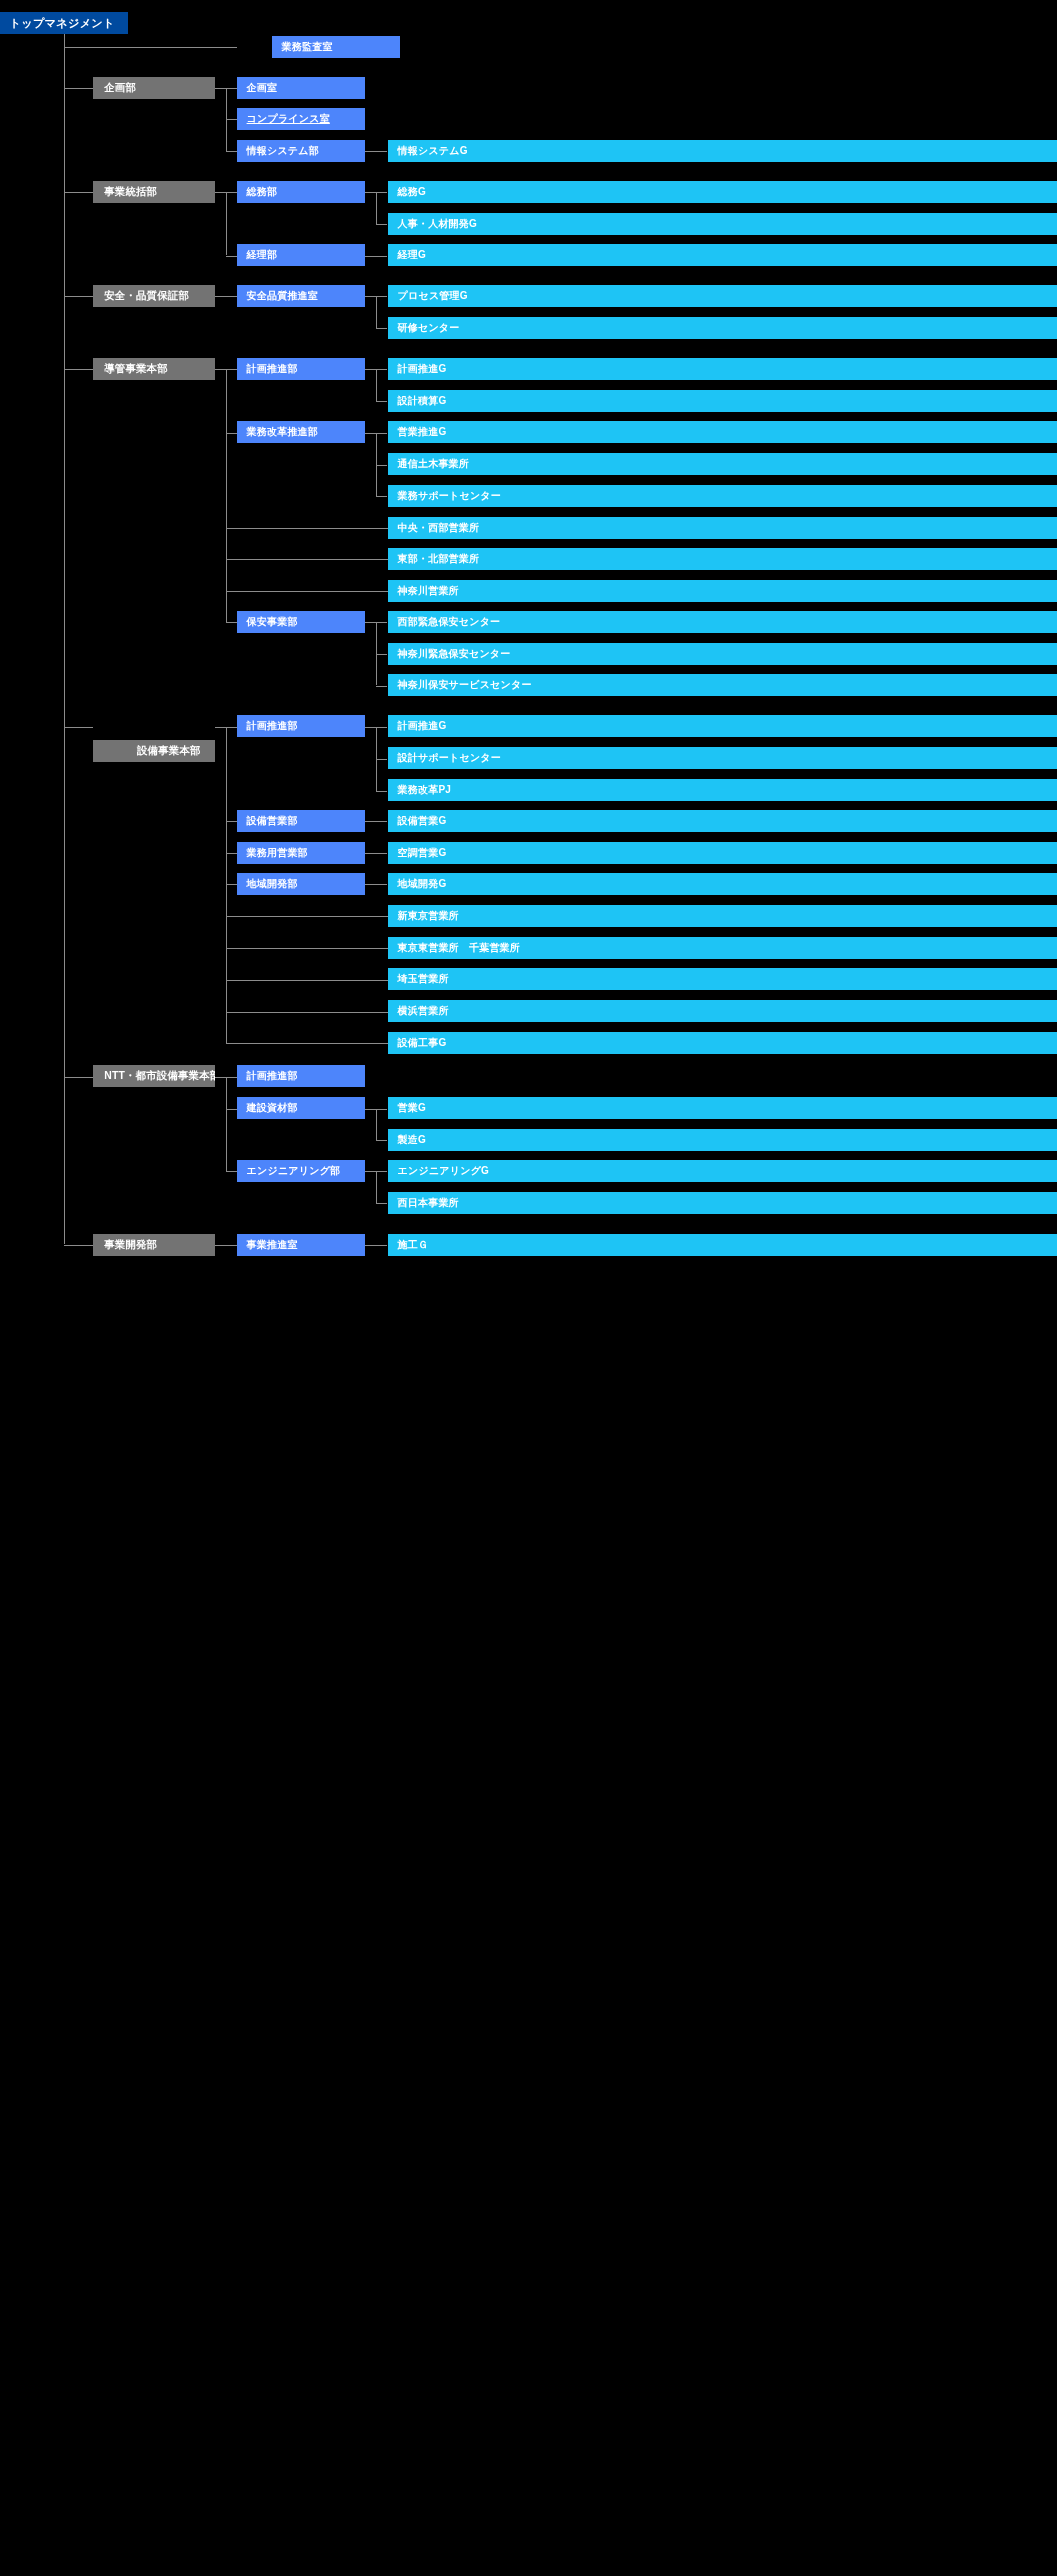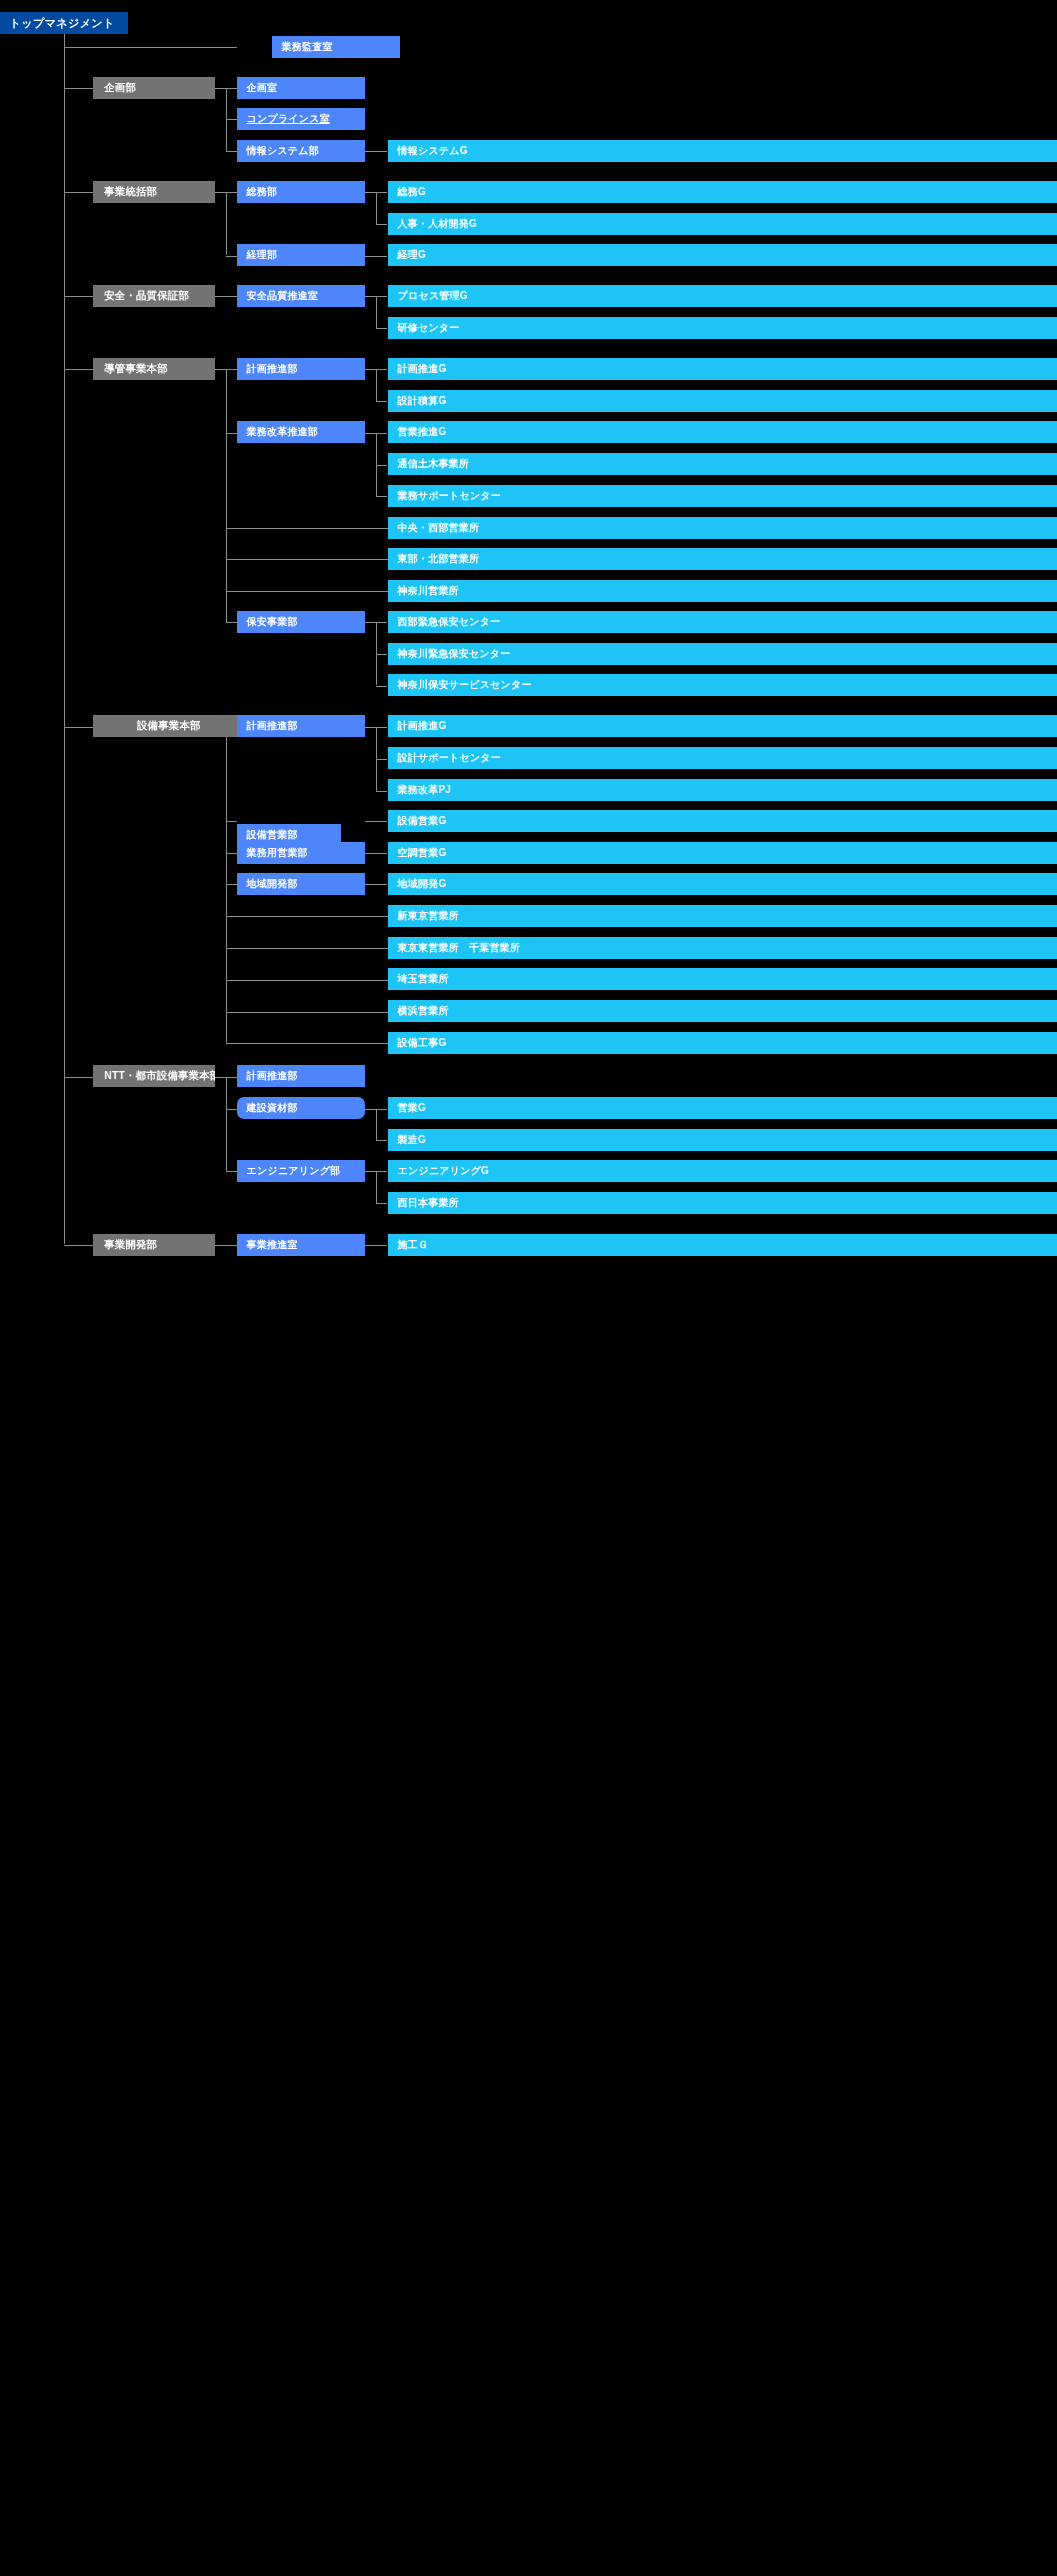--- a/index.html
+++ b/index.html
@@ -162,21 +162,21 @@
     </div>
     <div class="box lvl1" style="left: 93px; top: 181px; width: 122px; height: 22.4px;">
       <span>事業統括部</span>
     </div>
     <div class="box lvl1" style="left: 93px; top: 285px; width: 122px; height: 22.4px;">
       <span>安全・品質保証部</span>
     </div>
     <div class="box lvl1" style="left: 93px; top: 358px; width: 122px; height: 22.4px;">
       <span>導管事業本部</span>
     </div>
-    <div class="box lvl1" style="left: 93px; top: 715px; width: 148px; height: 22.4px; padding-left: 44px;">
+    <div class="box lvl1" style="left: 93px; top: 740px; width: 122px; height: 22.4px; padding-left: 44px;">
       <span>設備事業本部</span>
     </div>
     <div class="box lvl1" style="left: 93px; top: 1065px; width: 122px; height: 22.4px;">
       <span>NTT・都市設備事業本部</span>
     </div>
     <div class="box lvl1" style="left: 93px; top: 1234px; width: 122px; height: 22.4px;">
       <span>事業開発部</span>
     </div>
     <div class="box lvl2" style="left: 237px; top: 36px; width: 128px; height: 22.4px; margin-left: 35px;">
       <span>業務監査室</span>
@@ -204,33 +204,33 @@
     </div>
     <div class="box lvl2" style="left: 237px; top: 421px; width: 128px; height: 22.4px; text-align: center;">
       <span>業務改革推進部</span>
     </div>
     <div class="box lvl2" style="left: 237px; top: 611px; width: 128px; height: 22.4px;">
       <span>保安事業部</span>
     </div>
     <div class="box lvl2" style="left: 237px; top: 715px; width: 128px; height: 22.4px;">
       <span>計画推進部</span>
     </div>
-    <div class="box lvl2" style="left: 237px; top: 810px; width: 104px; height: 22.4px; margin-top: 14px;">
+    <div class="box lvl2" style="left: 237px; top: 810px; width: 128px; height: 22.4px;">
       <span>設備営業部</span>
     </div>
     <div class="box lvl2" style="left: 237px; top: 842px; width: 128px; height: 22.4px;">
       <span>業務用営業部</span>
     </div>
     <div class="box lvl2" style="left: 237px; top: 873px; width: 128px; height: 22.4px;">
       <span>地域開発部</span>
     </div>
     <div class="box lvl2" style="left: 237px; top: 1065px; width: 128px; height: 22.4px;">
       <span>計画推進部</span>
     </div>
-    <div class="box lvl2" style="left: 237px; top: 1097px; width: 128px; height: 22.4px; border-radius: 7px;">
+    <div class="box lvl2" style="left: 237px; top: 1097px; width: 128px; height: 22.4px;">
       <span>建設資材部</span>
     </div>
     <div class="box lvl2" style="left: 237px; top: 1160px; width: 128px; height: 22.4px;">
       <span>エンジニアリング部</span>
     </div>
     <div class="box lvl2" style="left: 237px; top: 1234px; width: 128px; height: 22.4px;">
       <span>事業推進室</span>
     </div>
     <div class="box lvl3" style="left: 388px; top: 140px; width: 689px; height: 22.4px;">
       <span>情報システムG</span>

